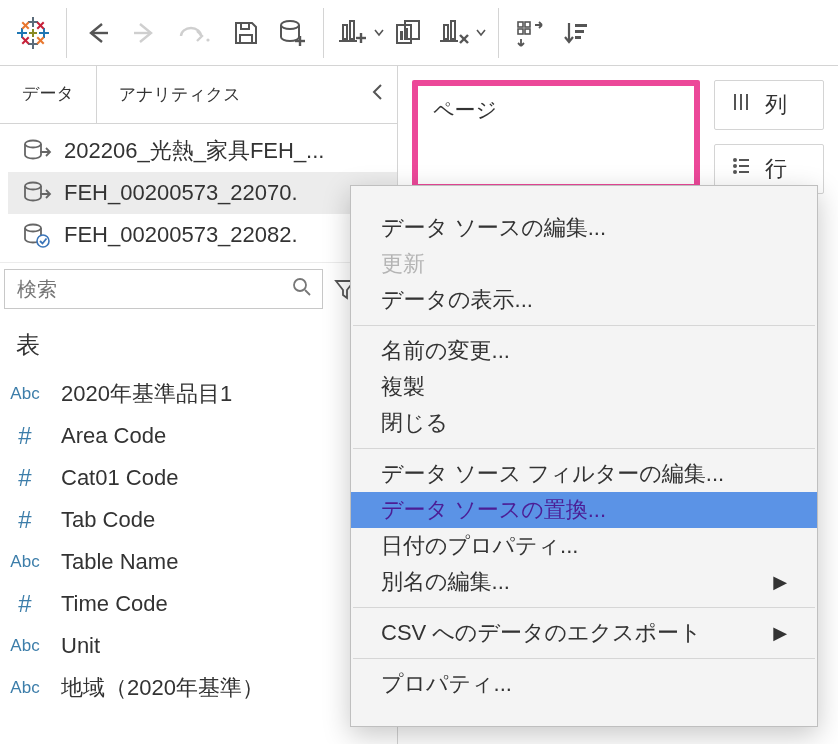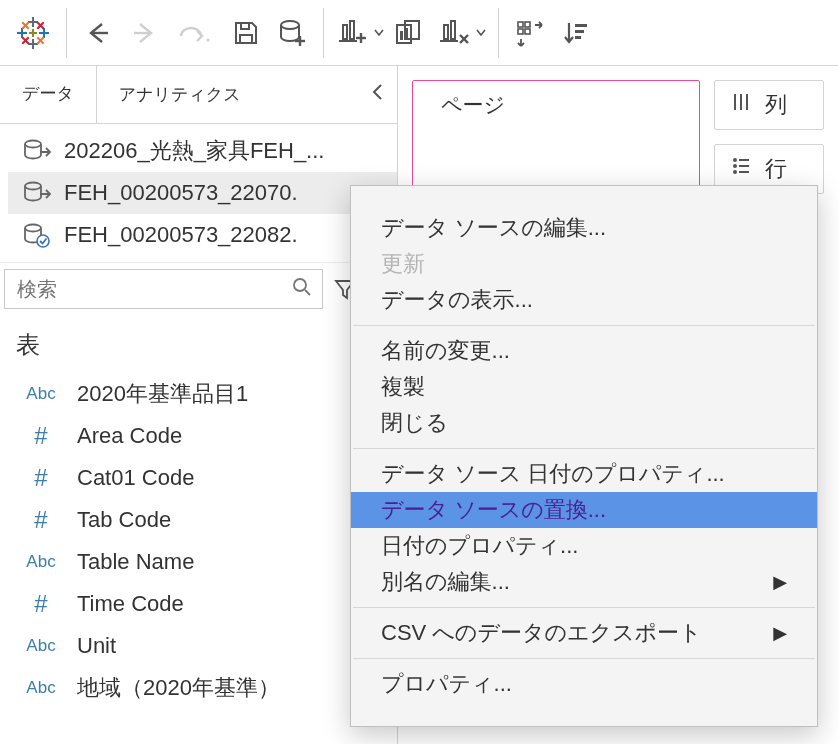--- a/index.html
+++ b/index.html
@@ -119,39 +119,39 @@
   
   .tables-heading {
     padding: 14px 16px 8px;
     font-size: 24px;
   }
   .fields { padding: 4px 0; }
   .field {
     display: flex; align-items: center;
     gap: 18px;
     height: 42px;
-    padding: 0 23px;
+    padding: 0 7px;
     font-size: 22px;
   }
   .ftype {
     width: 36px;
     font-size: 17px;
     color: #3d7eaa;
     display: flex; align-items: center; justify-content: center;
     font-weight: 500;
   }
   .ftype.num { font-size: 24px; }
 
   
   .shelf-wrap { padding: 14px 14px 0; }
   .pages-card {
-    border: 1px solid #ec4899;
+    border: 6px solid #ec4899;
     border-radius: 2px;
     height: 110px;
-    padding: 10px 28px;
+    padding: 10px 15px;
     font-size: 21px;
     margin-bottom: 14px;
   }
   .rc-shelf {
     border: 1px solid #d4d4d4;
     border-radius: 2px;
     height: 50px;
     display: flex; align-items: center;
     padding: 0 16px;
     font-size: 22px;
@@ -473,21 +473,21 @@
       <span>名前の変更...</span>
     </div>
   <div class="ctx-item">
       <span>複製</span>
     </div>
   <div class="ctx-item">
       <span>閉じる</span>
     </div>
   <div class="ctx-sep"></div>
   <div class="ctx-item">
-      <span>データ ソース 日付のプロパティ...</span>
+      <span>データ ソース フィルターの編集...</span>
     </div>
   <div class="ctx-item hl">
       <span>データ ソースの置換...</span>
     </div>
   <div class="ctx-item">
       <span>日付のプロパティ...</span>
     </div>
   <div class="ctx-item">
       <span>別名の編集...</span>
       <span class="ctx-arrow">▶</span>

